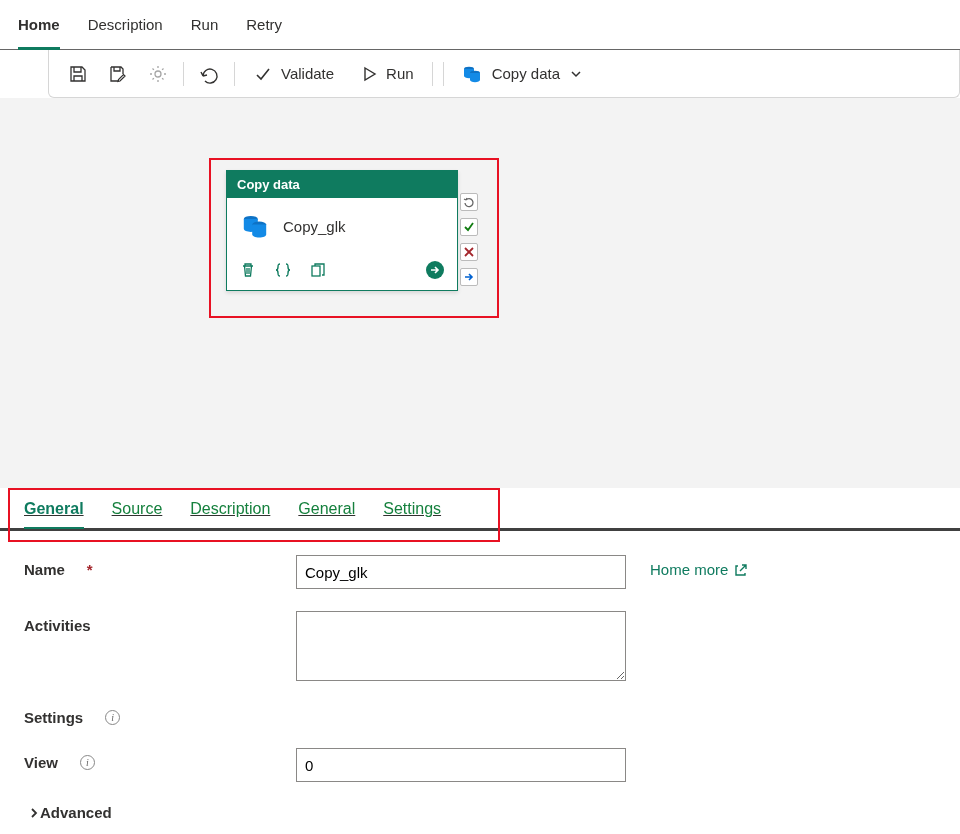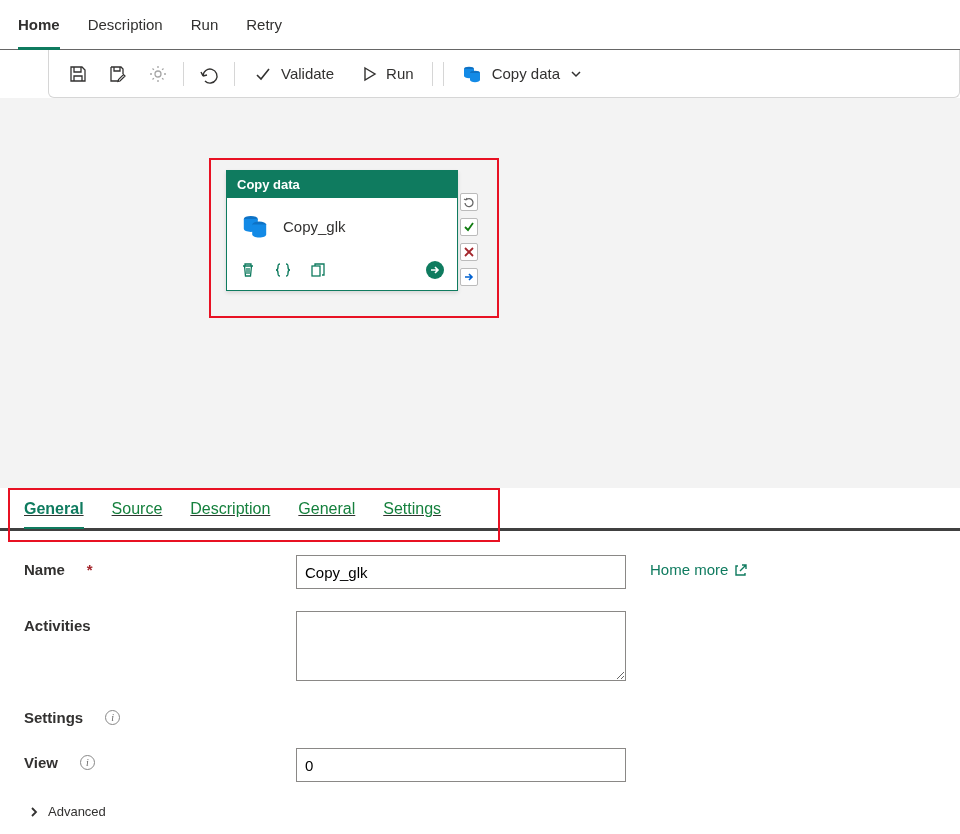--- a/index.html
+++ b/index.html
@@ -42,21 +42,21 @@
     
     .form { padding:24px; display:flex; flex-direction:column; gap:22px; }
     .frow { display:flex; align-items:flex-start; gap:16px; }
     .flabel { width:256px; font-weight:600; font-size:15px; display:flex; align-items:center; gap:22px; padding-top:6px; }
     .req { color:#a4262c; }
     .finput { width:330px; height:34px; padding:4px 8px; font-size:15px; border:1px solid #8a8886; }
     .ftextarea { width:330px; height:70px; padding:4px 8px; font-size:15px; border:1px solid #8a8886; resize:both; }
     .info-icon { width:15px; height:15px; border:1px solid #888; border-radius:50%; display:inline-flex; align-items:center; justify-content:center; font-size:10px; font-style:italic; color:#666; font-weight:400; font-family:Georgia,serif; }
     .learn-more { color:#0f7b5f; font-size:15px; display:flex; align-items:center; gap:6px; cursor:pointer; margin-left:8px; padding-top:6px; }
 
-    .advanced { display:flex; align-items:center; gap:8px; font-weight:400; font-size:13px; cursor:pointer; padding-left:4px; }
+    .advanced { display:flex; align-items:center; font-weight:700; font-size:15px; cursor:pointer; padding-left:4px; }
 
     
     .ic-fg { stroke:#323130; }
     .ic-cancel { stroke:#a4262c; fill:none; }
   </style>
 </head>
 <body>
 
 <div class="topnav">
   <div class="topnav-item active">Home</div>

